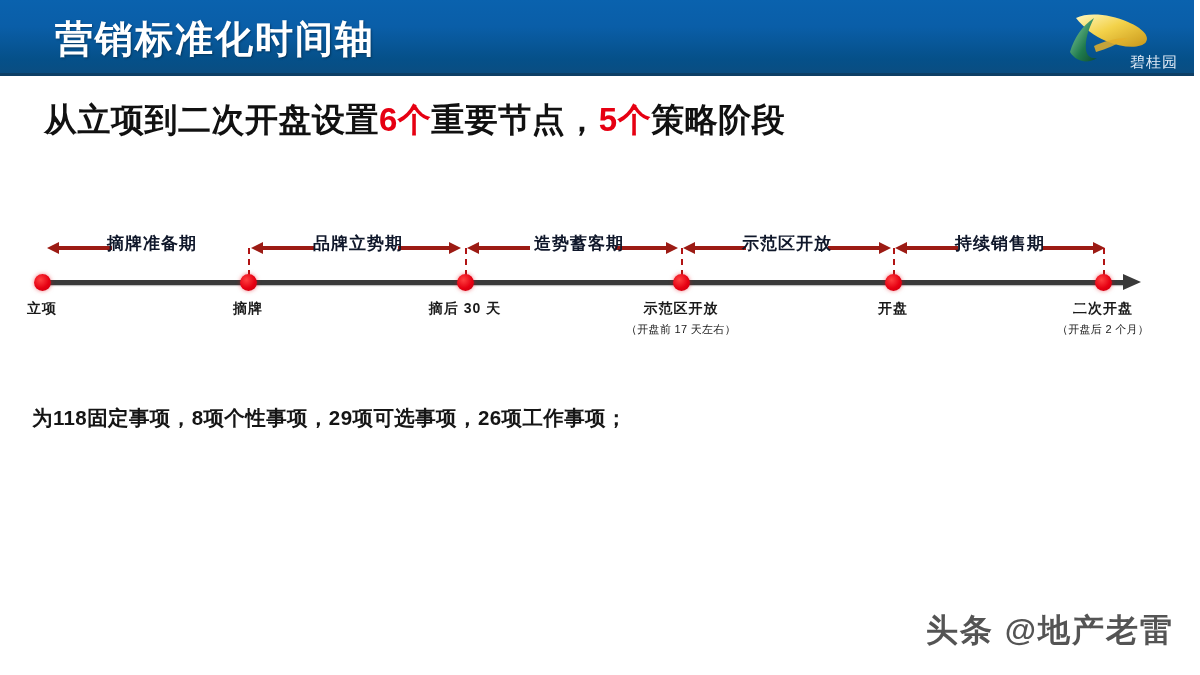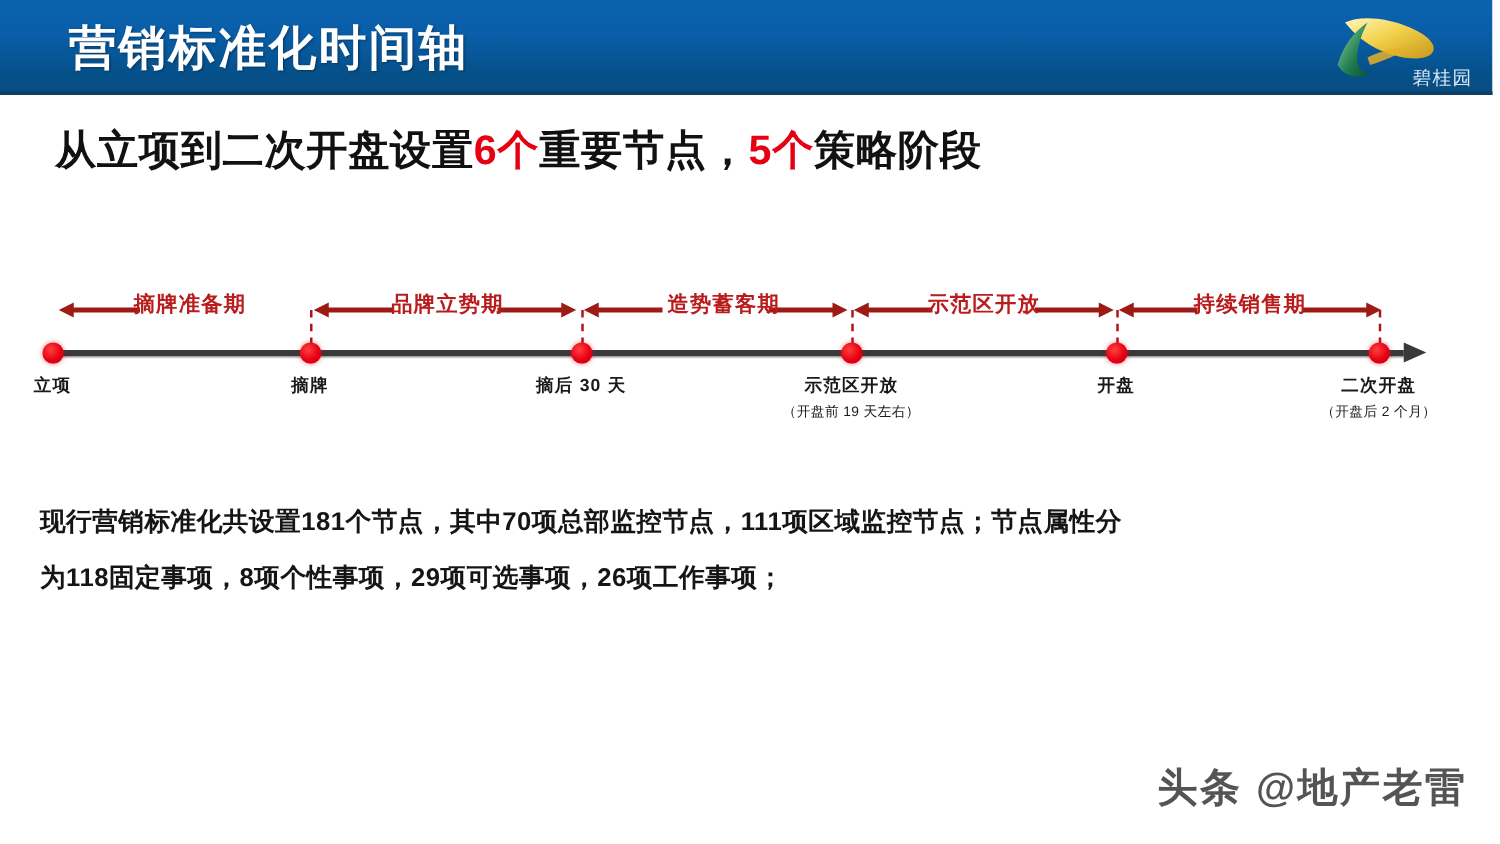--- a/index.html
+++ b/index.html
@@ -155,21 +155,21 @@
     height: 28px;
     border-left: 2px dashed #b11414;
   }
   
   .phase-label {
     position: absolute;
     top: 22px;
     transform: translateX(-50%);
     font-size: 17px;
     font-weight: bold;
-    color: #b91c1c;
+    color: #0f172a;
     white-space: nowrap;
     letter-spacing: 1px;
   }
   
   .phase-arrow {
     position: absolute;
     top: 36px;
     height: 4px;
     background: #9c1b14;
   }
@@ -301,24 +301,23 @@
     <div class="node-dot" id="nd-4" style="left: 893px;"></div>
     <div class="node-dot" id="nd-5" style="left: 1103px;"></div>
 
     <div class="node-label" id="nl-0" style="left: 42px;">立项</div>
     <div class="node-label" id="nl-1" style="left: 248px;">摘牌</div>
     <div class="node-label" id="nl-2" style="left: 465px;">摘后 30 天</div>
     <div class="node-label" id="nl-3" style="left: 681px;">示范区开放</div>
     <div class="node-label" id="nl-4" style="left: 893px;">开盘</div>
     <div class="node-label" id="nl-5" style="left: 1103px;">二次开盘</div>
 
-    <div class="node-sublabel" id="ns-3" style="left: 681px;">（开盘前 19 天左右）</div>
+    <div class="node-sublabel" id="ns-3" style="left: 681px;">（开盘前 17 天左右）</div>
     <div class="node-sublabel" id="ns-5" style="left: 1103px;">（开盘后 2 个月）</div>
   </div>
 
   <div id="body-text">
-    <div>现行营销标准化共设置181个节点，其中70项总部监控节点，111项区域监控节点；节点属性分</div>
     <div>为118固定事项，8项个性事项，29项可选事项，26项工作事项；</div>
   </div>
 
   <div id="watermark">头条 @地产老雷</div>
 
 </div>
 
 </body></html>

